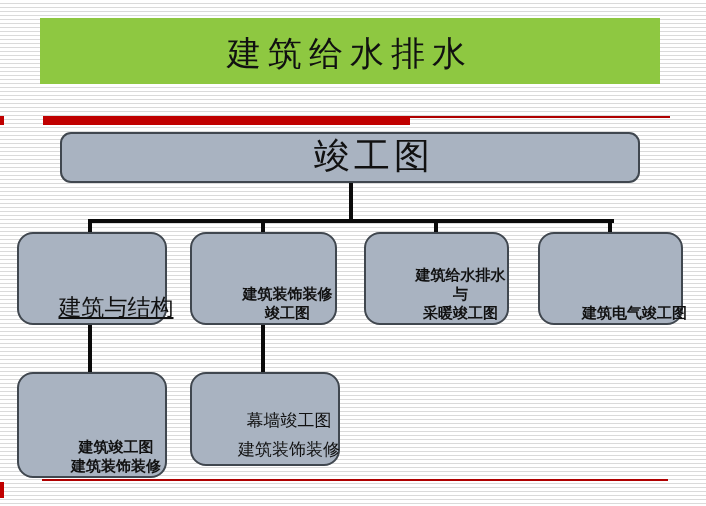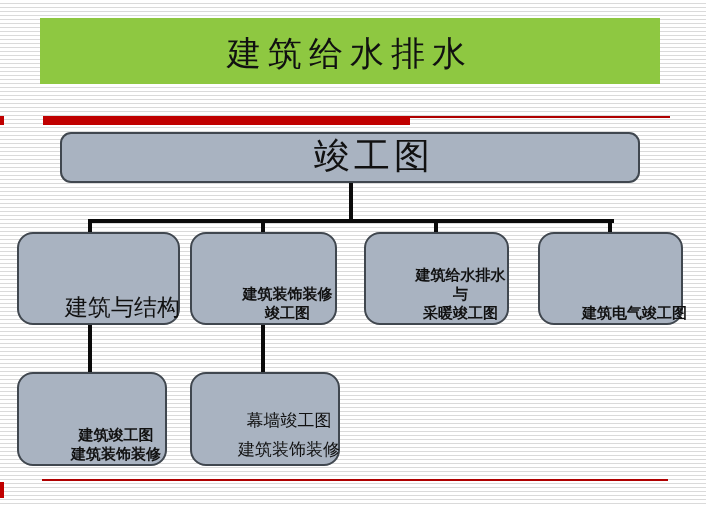--- a/index.html
+++ b/index.html
@@ -49,25 +49,25 @@
     align-items: center; justify-content: flex-end;
     text-align: center;
     padding-left: 48px;
   }
   .node-root {
     left: 60px; top: 132px; width: 580px; height: 51px;
     border-radius: 11px;
   }
   .root-label { font-size: 36px; letter-spacing: 4px; padding-top: 4px; white-space: nowrap; }
   .lvl { border-radius: 16px; }
-  .node-b1 { left: 17px;  top: 232px; width: 163px; height: 93px; }
+  .node-b1 { left: 17px;  top: 232px; width: 150px; height: 93px; text-decoration: underline; }
   .node-b2 { left: 190px; top: 232px; width: 147px; height: 93px; }
   .node-b3 { left: 364px; top: 232px; width: 145px; height: 93px; }
   .node-b4 { left: 538px; top: 232px; width: 145px; height: 93px; }
-  .node-b5 { left: 17px;  top: 372px; width: 150px; height: 94px; }
+  .node-b5 { left: 17px;  top: 372px; width: 150px; height: 106px; }
   .node-b6 { left: 190px; top: 372px; width: 150px; height: 94px; }
 
   .txt-big   { font-size: 23px; line-height: 30px; white-space: nowrap; }
   .txt-big6  { font-size: 17px; line-height: 29px; white-space: nowrap; }
   .txt-small { font-size: 15px; line-height: 19px; font-weight: bold; white-space: nowrap; }
   .node-b6 { overflow: visible; }
 
   
   .conn { background: var(--connector-black, #0A0A0A); }
   .v-root { left: 349px; top: 183px; width: 4px; height: 38px; }

